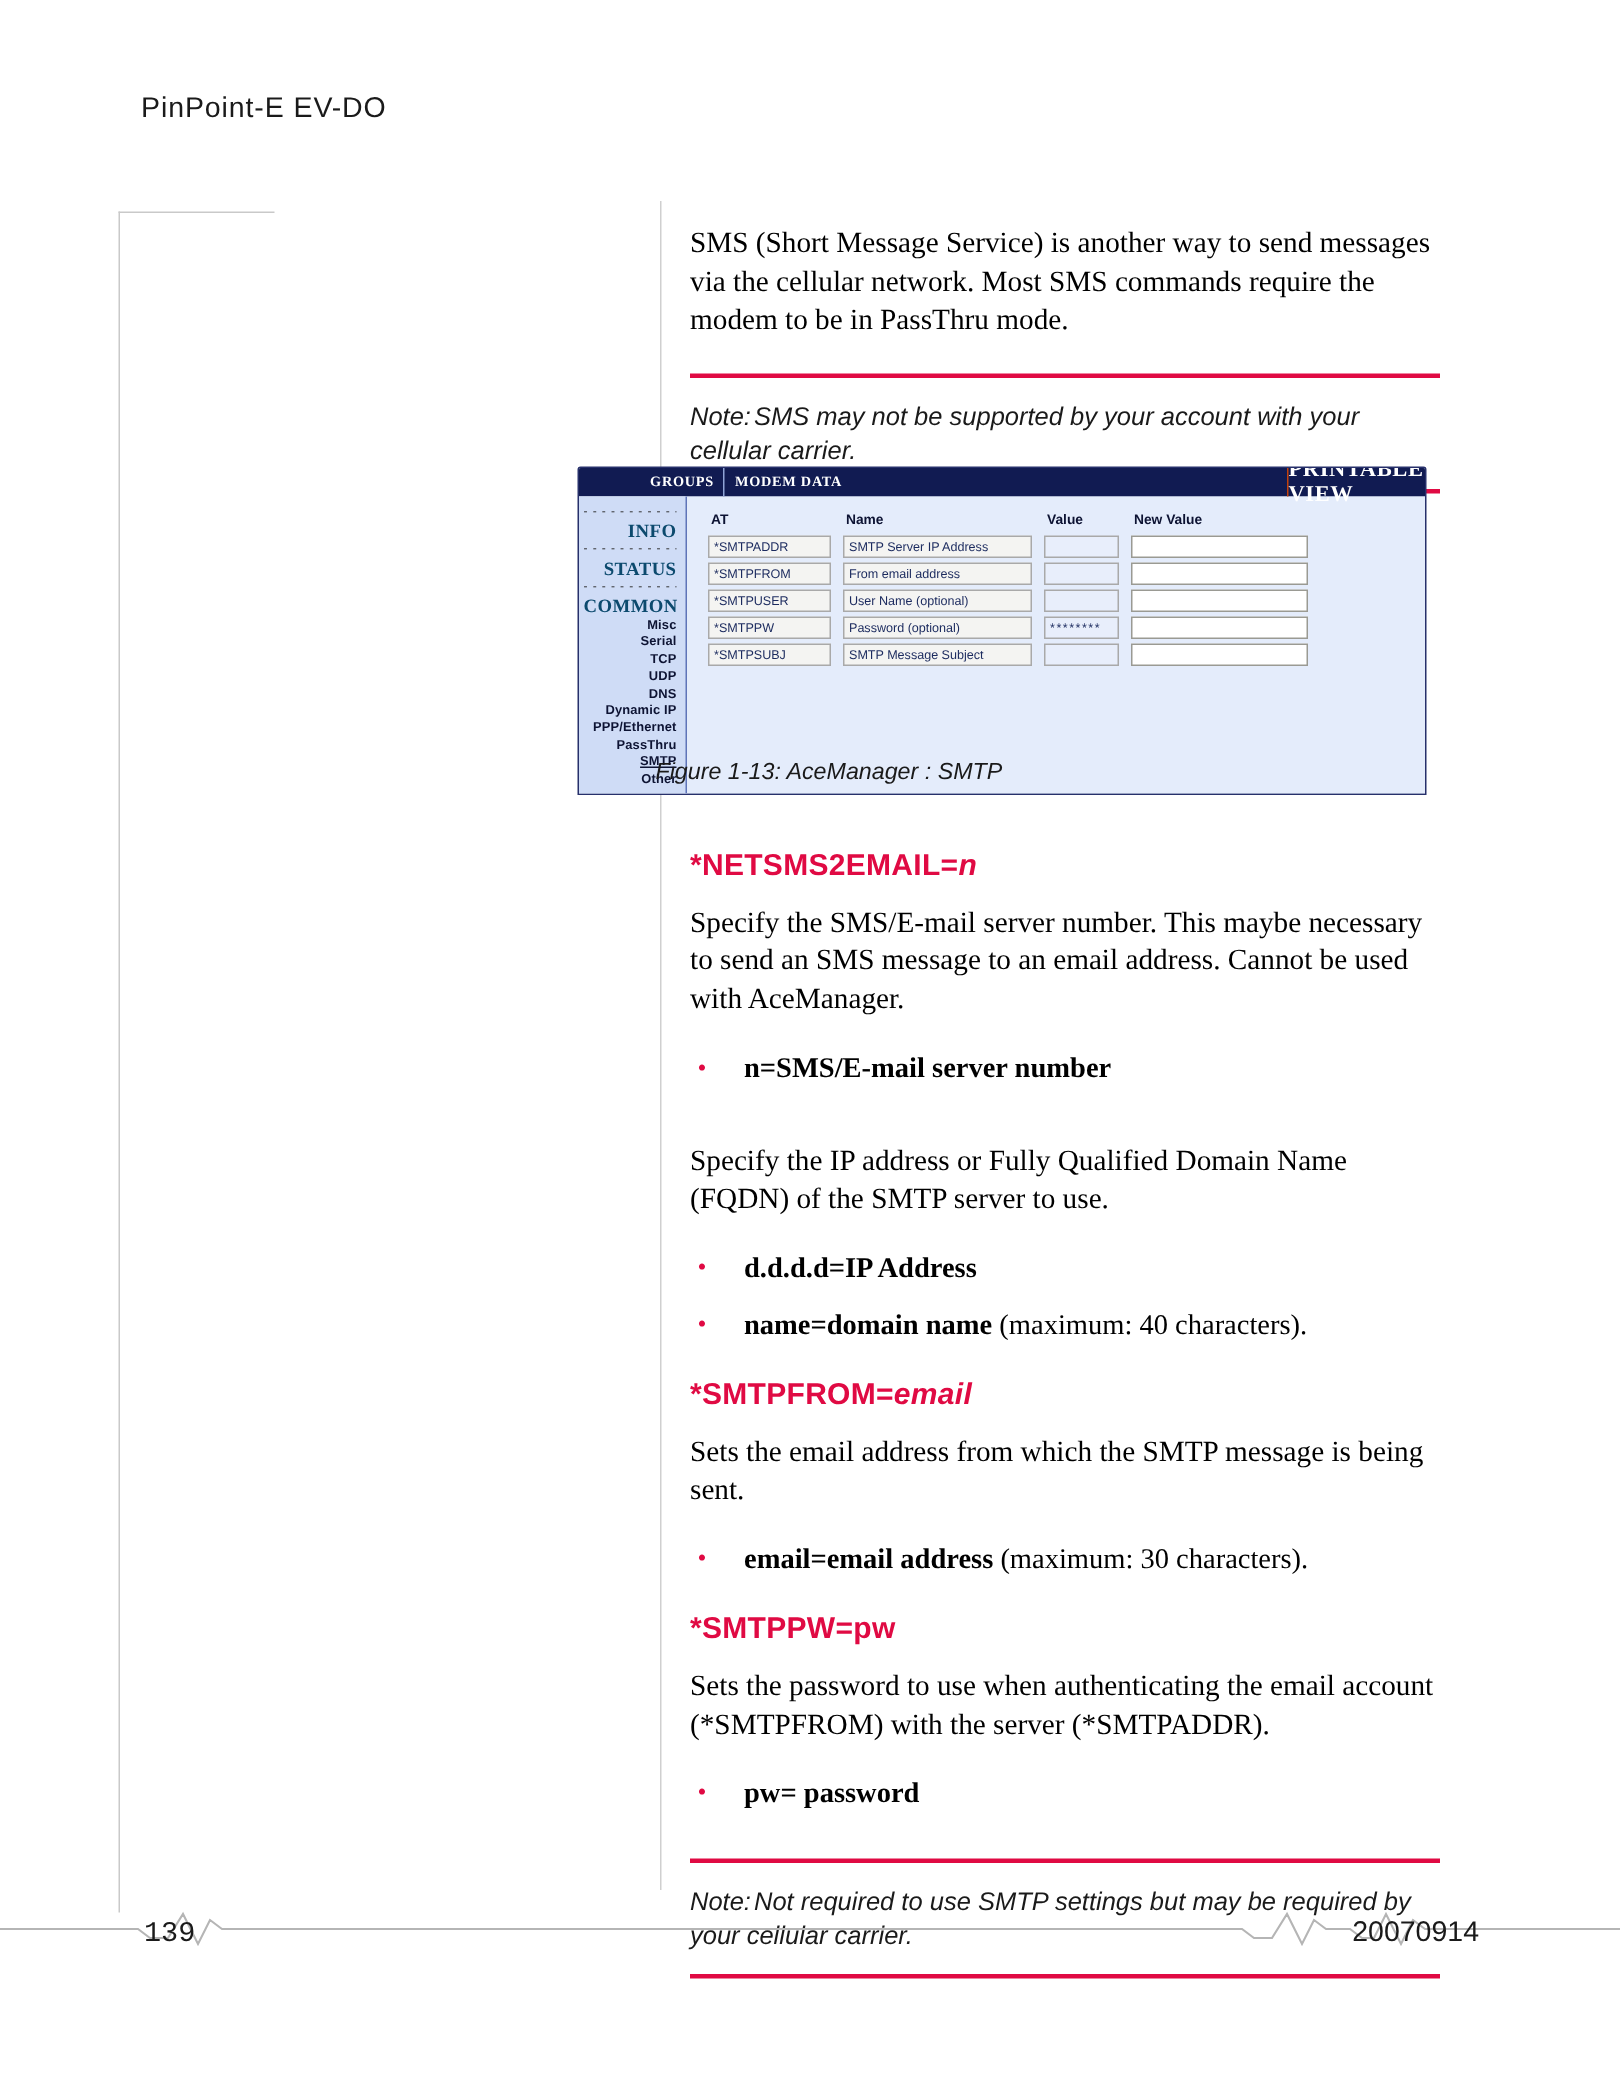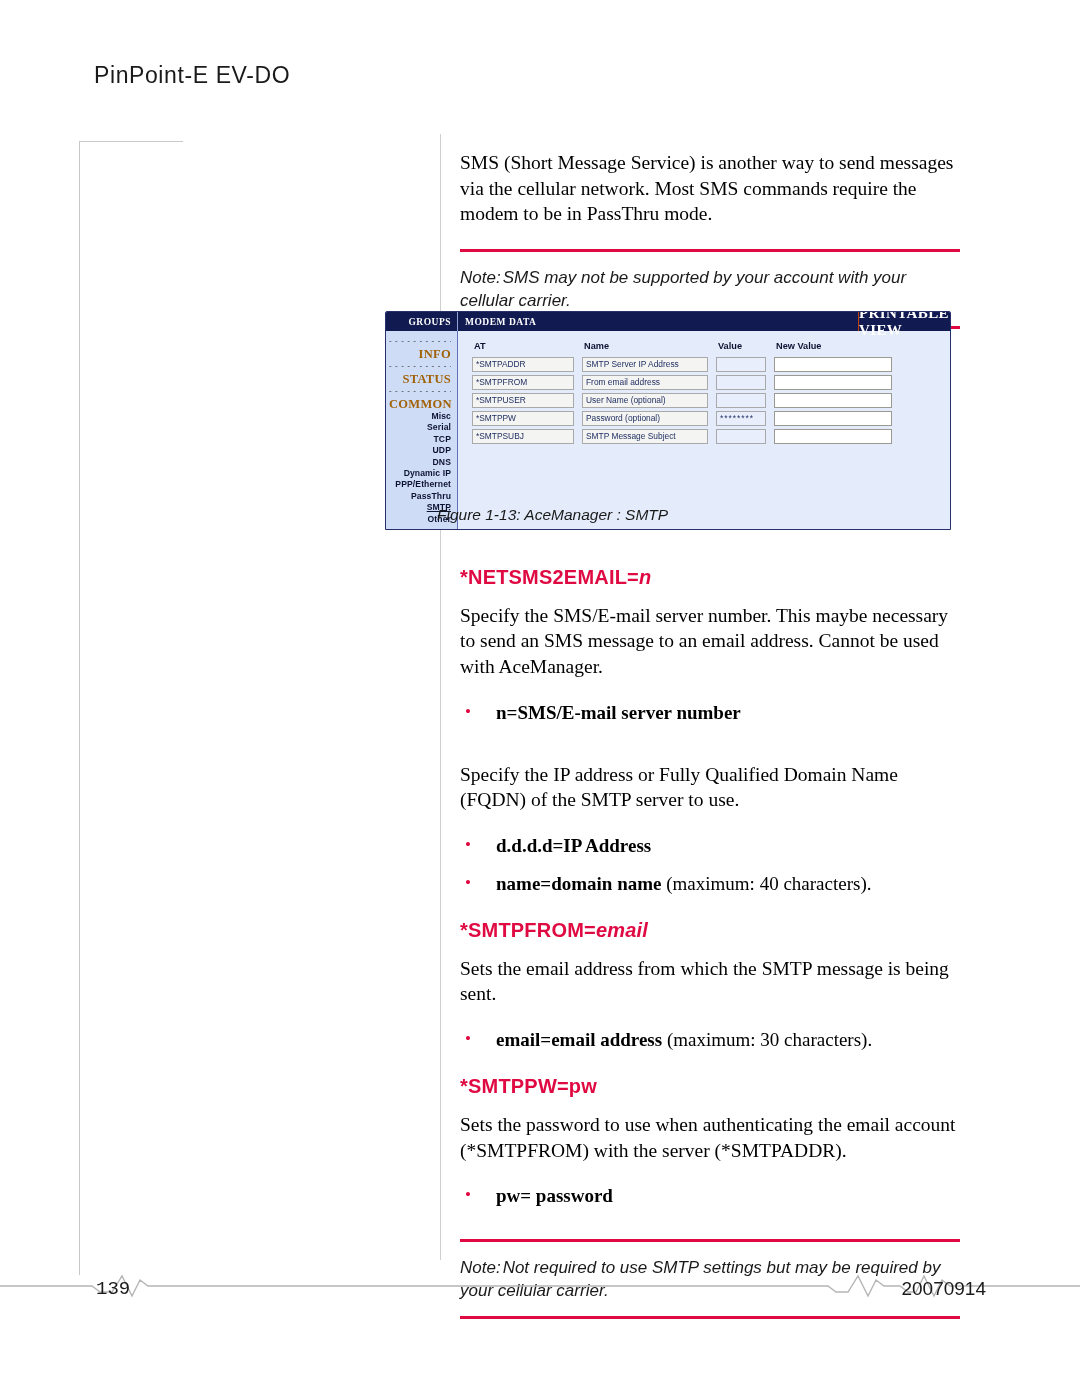--- a/index.html
+++ b/index.html
@@ -22,21 +22,21 @@
     width: 1080px;
     height: 1397px;
   }
 
   
   .running-head {
     position: absolute;
     left: 94px;
     top: 62px;
     font-family: "Liberation Sans", sans-serif;
-    font-size: 23px;
+    font-size: 19px;
     letter-spacing: 0.6px;
     color: #1a1a1a;
     white-space: nowrap;
   }
 
   
   .margin-box-top {
     position: absolute;
     left: 79px;
     top: 141px;
@@ -153,20 +153,21 @@
     background: #dde6f8;
     font-family: "Liberation Sans", sans-serif;
     box-sizing: border-box;
     overflow: hidden;
   }
   .ace-topbar {
     display: flex;
     background: #111b52;
     height: 19px;
     align-items: stretch;
+    padding-left: 25px;
   }
   .ace-topbar .tb-groups {
     width: 72px;
     color: #ffffff;
     font-size: 9.5px;
     font-weight: bold;
     font-family: "Liberation Serif", serif;
     letter-spacing: 0.5px;
     display: flex;
     align-items: center;
@@ -220,21 +221,21 @@
     letter-spacing: 0.6px;
     line-height: 8px;
     margin: 1px 0 2px 0;
     overflow: hidden;
     white-space: nowrap;
   }
   .ace-side .grp {
     font-family: "Liberation Serif", serif;
     font-weight: bold;
     font-size: 12.5px;
-    color: #a16207;
+    color: #0c4a6e;
     line-height: 14px;
     letter-spacing: 0.3px;
   }
   .ace-side .sub {
     font-family: "Liberation Sans", sans-serif;
     font-weight: bold;
     font-size: 8.6px;
     color: #0d1333;
     line-height: 11.4px;
     letter-spacing: 0.1px;
@@ -265,21 +266,21 @@
     border: 1px solid #a9a9a9;
     background: #f4f4f2;
     font-family: "Liberation Sans", sans-serif;
     font-size: 8.4px;
     color: #1b2a5e;
     line-height: 13px;
     padding: 0 3px;
     white-space: nowrap;
     overflow: hidden;
   }
-  .fld.at { width: 102px; }
+  .fld.at { width: 82px; }
   .fld.name { width: 126px; }
   .fld.value { width: 50px; background: #e8eefb; }
   .fld.newvalue { width: 118px; background: #ffffff; border: 1px solid #9a9a93; }
   .fld.pw { letter-spacing: 1px; }
 
   .col-at { width: 86px; }
   .col-name { width: 132px; }
   .col-value { width: 56px; }
   .col-newvalue { width: 120px; }
 

